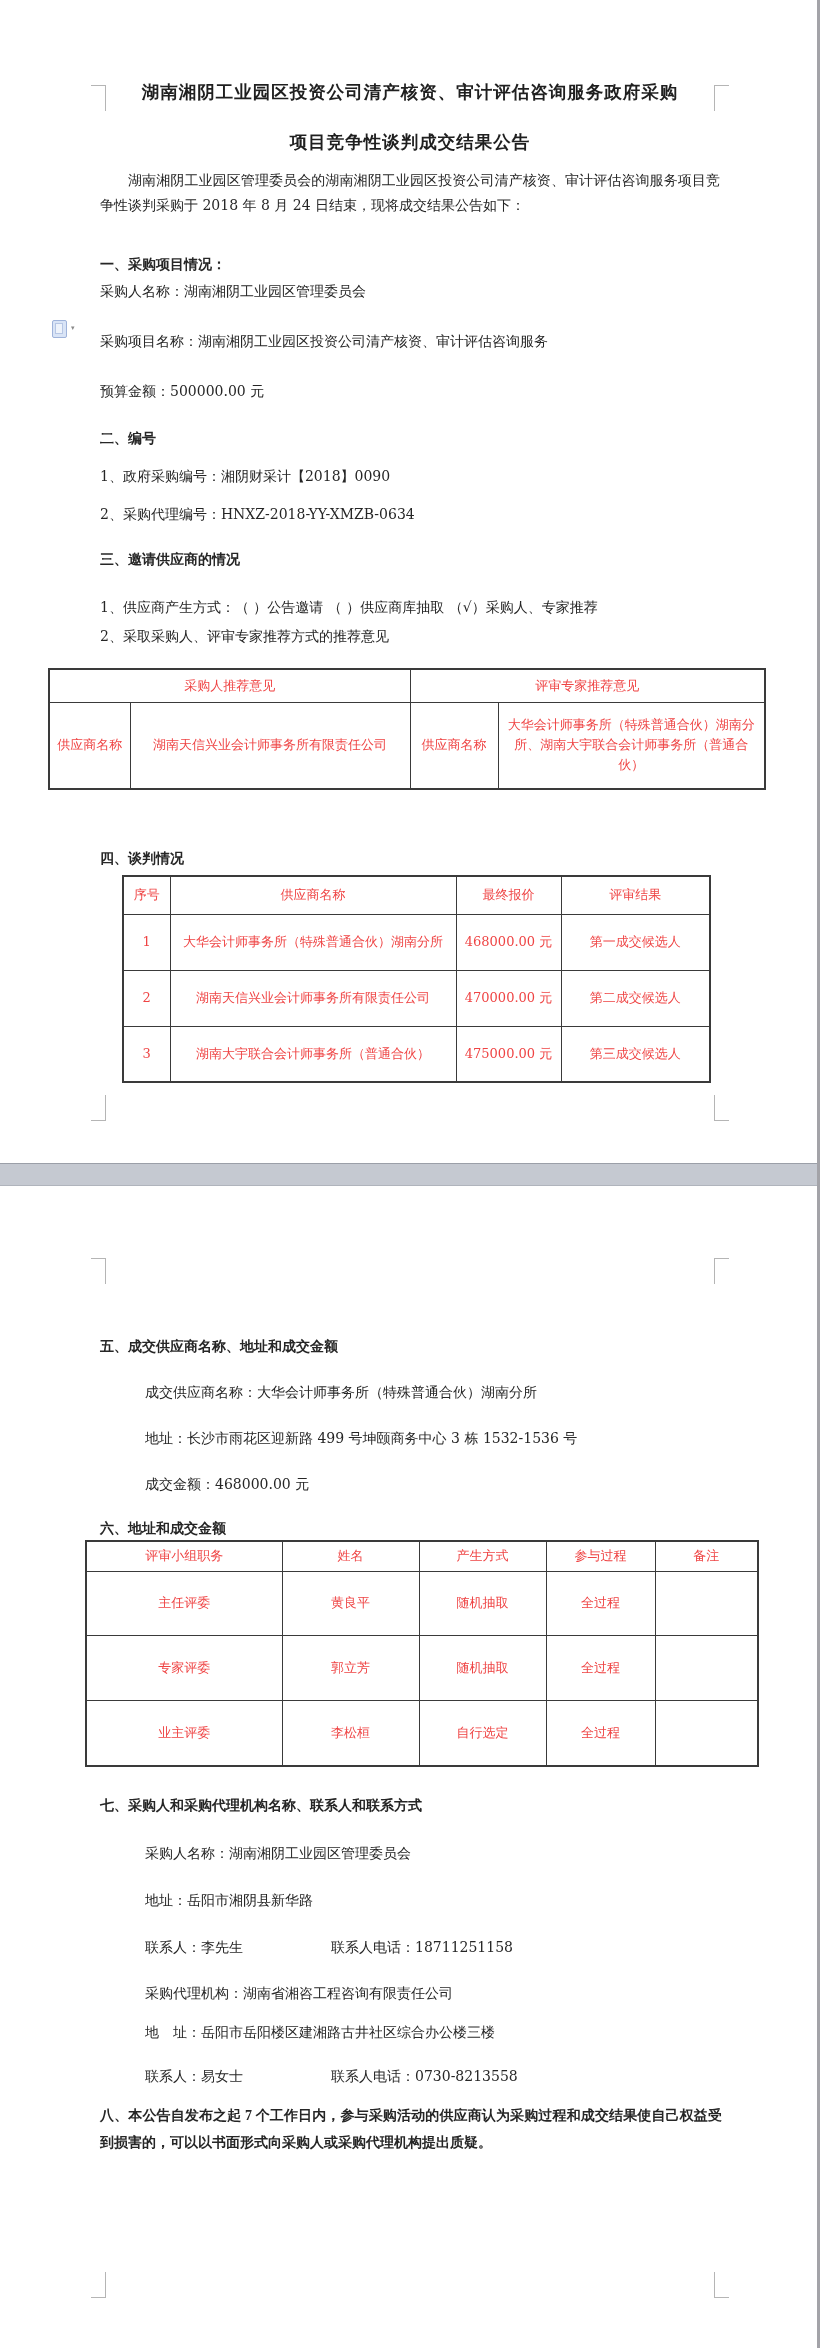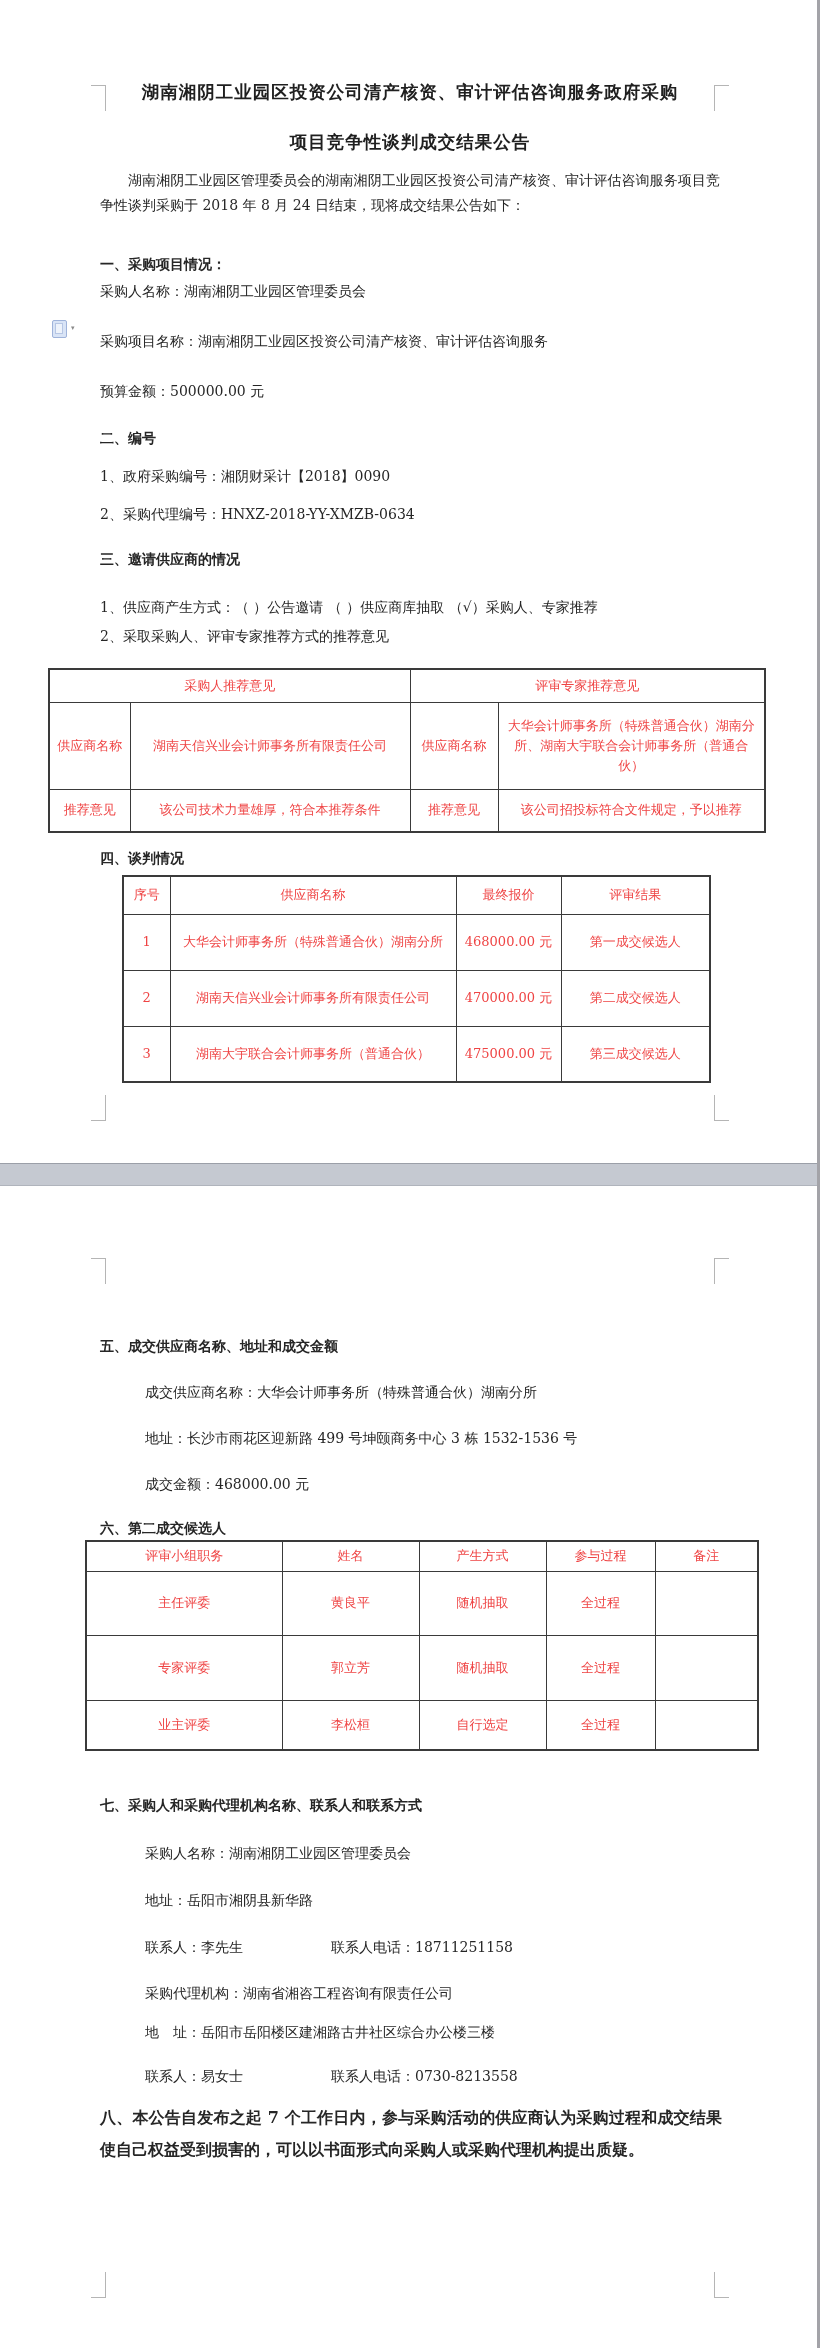--- a/index.html
+++ b/index.html
@@ -11,22 +11,22 @@
   }
   .edge-line { position:absolute; top:0; right:0; width:3px; height:2348px; background:#a3a3a8; }
   .page-gap { position:absolute; left:0; top:1163px; width:820px; height:23px;
     background:#c5c9d1; border-top:1px solid #9b9fa8; border-bottom:1px solid #b0b4bc; }
   .line { position:absolute; font-size:14px; line-height:20px; white-space:nowrap; }
   .h { font-weight:bold; }
   .title { position:absolute; left:0; width:820px; text-align:center;
     font-size:17.5px; font-weight:bold; letter-spacing:1px; color:#1f1f1f; }
   .para { position:absolute; left:100px; width:620px; font-size:14px;
     line-height:25px; text-align:justify; text-indent:2em; }
-  .para8 { position:absolute; left:100px; width:622px; font-size:16px;
-    line-height:32px; text-align:justify; font-weight:bold; }
+  .para8 { position:absolute; left:100px; width:622px; font-size:14px;
+    line-height:27px; text-align:justify; font-weight:bold;font-family:Liberation Serif, serif; }
 
   
   .mark { position:absolute; width:15px; height:26px; }
   .mk-tl { border-top:1px solid #b5b5b5; border-right:1px solid #b5b5b5; }
   .mk-tr { border-top:1px solid #b5b5b5; border-left:1px solid #b5b5b5; }
   .mk-bl { border-bottom:1px solid #b5b5b5; border-right:1px solid #b5b5b5; }
   .mk-br { border-bottom:1px solid #b5b5b5; border-left:1px solid #b5b5b5; }
 
   table.doc { position:absolute; border-collapse:collapse; table-layout:fixed; }
   table.doc td { border:1px solid #3a3a3a; text-align:center; vertical-align:middle;
@@ -84,26 +84,20 @@
     <tbody>
         <tr style="height:33px;">
       <td colspan="2">采购人推荐意见</td>
       <td colspan="2">评审专家推荐意见</td>
     </tr>
     <tr style="height:87px;">
       <td>供应商名称</td>
       <td>湖南天信兴业会计师事务所有限责任公司</td>
       <td>供应商名称</td>
       <td>大华会计师事务所（特殊普通合伙）湖南分所、湖南大宇联合会计师事务所（普通合伙）</td>
-    </tr>
-    <tr style="height:43px;">
-      <td>推荐意见</td>
-      <td>该公司技术力量雄厚，符合本推荐条件</td>
-      <td>推荐意见</td>
-      <td>该公司招投标符合文件规定，予以推荐</td>
     </tr>
   </tbody>
     </table>
 
   <div class="line h" style="left:100px; top:848px;">四、谈判情况</div>
 
   <table class="doc" style="left:122px; top:875px; width:587px;">
     <colgroup>
         <col style="width:47px">
         <col style="width:286px">
@@ -144,21 +138,21 @@
   <div class="page-gap"></div>
 
   <div class="mark mk-tl" style="left:91px; top:1258px;"></div>
   <div class="mark mk-tr" style="left:714px; top:1258px;"></div>
 
   <div class="line h" style="left:100px; top:1336px;">五、成交供应商名称、地址和成交金额</div>
   <div class="line" style="left:145px; top:1382px;">成交供应商名称：大华会计师事务所（特殊普通合伙）湖南分所</div>
   <div class="line" style="left:145px; top:1428px;">地址：长沙市雨花区迎新路 499 号坤颐商务中心 3 栋 1532-1536 号</div>
   <div class="line" style="left:145px; top:1474px;">成交金额：468000.00 元</div>
 
-  <div class="line h" style="left:100px; top:1518px;">六、第二成交候选人</div>
+  <div class="line h" style="left:100px; top:1518px;">六、地址和成交金额</div>
 
   <table class="doc" style="left:85px; top:1540px; width:672px;">
     <colgroup>
         <col style="width:196px">
         <col style="width:137px">
         <col style="width:127px">
         <col style="width:109px">
         <col style="width:103px">
       </colgroup>
     <tbody>
@@ -176,21 +170,21 @@
       <td>全过程</td>
       <td></td>
     </tr>
     <tr style="height:65px;">
       <td>专家评委</td>
       <td>郭立芳</td>
       <td>随机抽取</td>
       <td>全过程</td>
       <td></td>
     </tr>
-    <tr style="height:50px;">
+    <tr style="height:66px;">
       <td>业主评委</td>
       <td>李松桓</td>
       <td>自行选定</td>
       <td>全过程</td>
       <td></td>
     </tr>
   </tbody>
     </table>
 
   <div class="line h" style="left:100px; top:1795px;">七、采购人和采购代理机构名称、联系人和联系方式</div>

